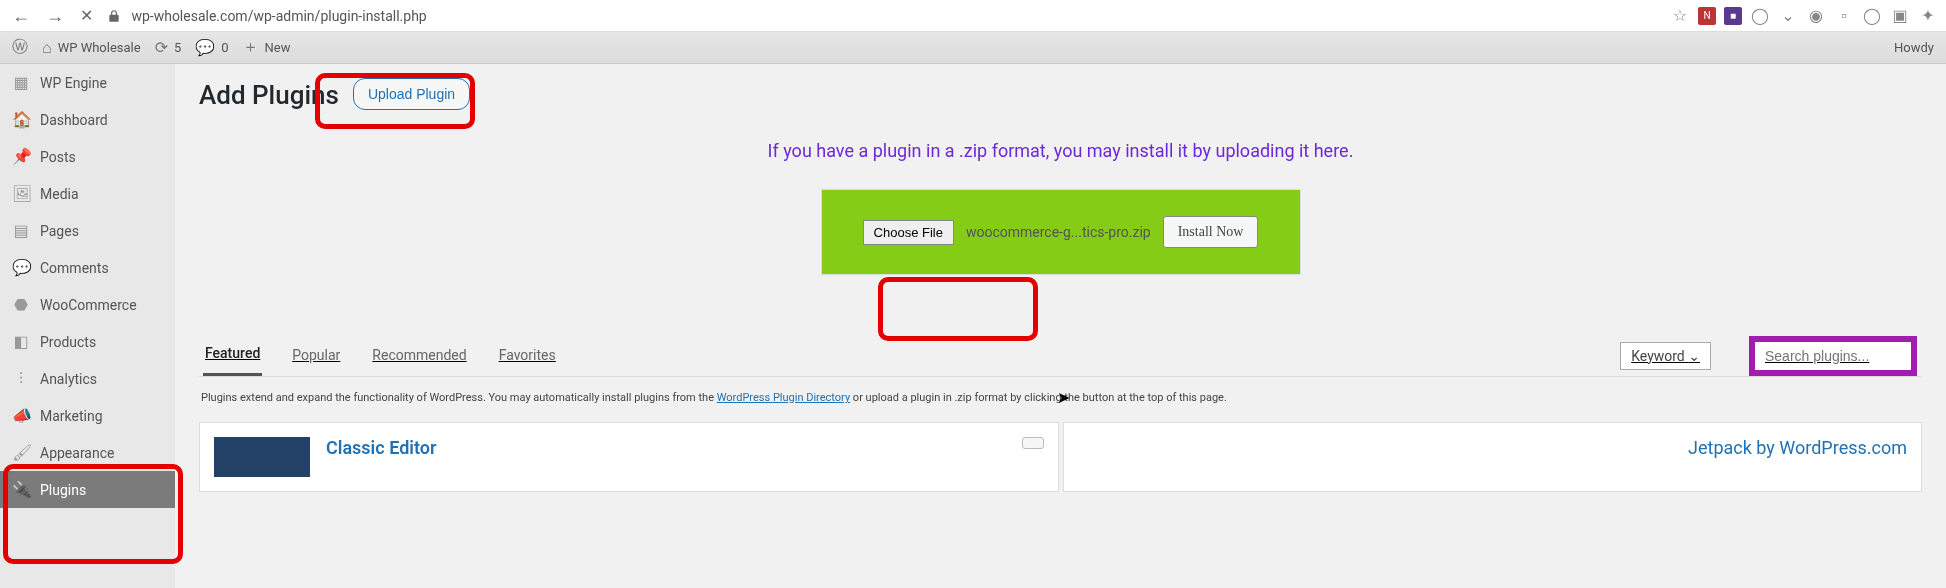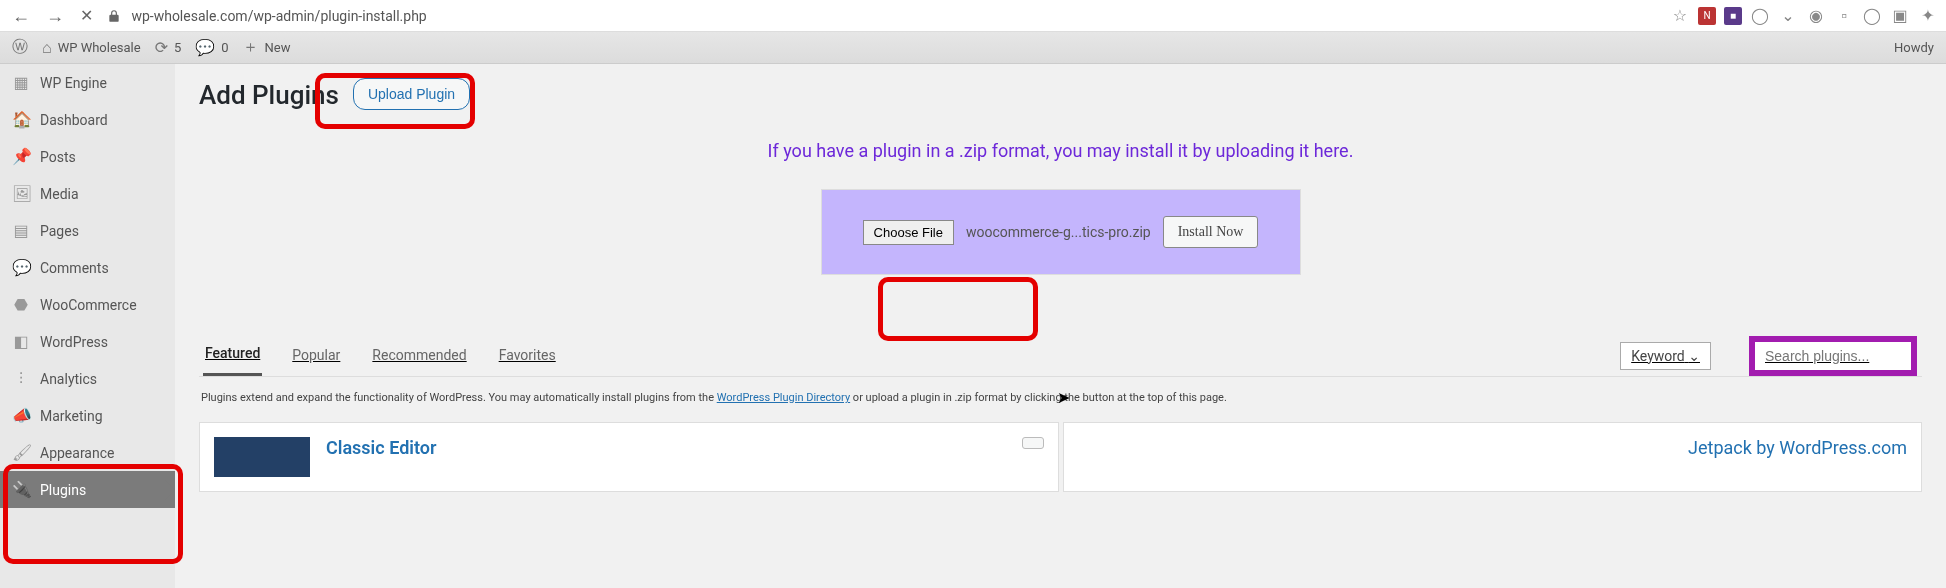--- a/index.html
+++ b/index.html
@@ -38,21 +38,21 @@
 .highlight-upload { position: absolute; left: 315px; top: 73px; width: 160px; height: 56px; border: 5px solid #e40000; border-radius: 10px; pointer-events: none; z-index: 50; }
 .highlight-choose { position: absolute; left: 878px; top: 277px; width: 160px; height: 64px; border: 5px solid #e40000; border-radius: 10px; pointer-events: none; z-index: 50; }
 
 
 .content { flex: 1; padding: 14px 24px; position: relative; overflow: hidden; }
 .page-title-row { display: flex; align-items: flex-end; gap: 14px; margin-bottom: 30px; }
 .page-title { font-size: 26px; font-weight: 500; color: #23282d; }
 .upload-btn { border: 1px solid #2271b1; color: #2271b1; background: #f6f7f7; padding: 7px 14px; font-size: 14px; cursor: pointer; border-radius: 12px; }
 
 .upload-help { text-align: center; font-size: 18px; color: #6d28d9; margin: 30px 0 28px; }
-.upload-form { width: 480px; margin: 0 auto 60px; border: 1px solid #ddd; background: #c4b5fd; padding: 26px 22px; display: flex; align-items: center; gap: 12px; justify-content: center; }
+.upload-form { width: 480px; margin: 0 auto 60px; border: 1px solid #ddd; background: #84cc16; padding: 26px 22px; display: flex; align-items: center; gap: 12px; justify-content: center; }
 .choose-file-btn { border: 1px solid #888; background: #efefef; padding: 4px 10px; font-size: 13px; cursor: pointer; }
 .file-name { font-size: 14px; color: #555; }
 .install-now-btn { border: 1px solid #888; background: #f6f7f7; padding: 7px 14px; font-size: 14px; cursor: pointer; color: #444; border-radius: 3px; font-family: Liberation Serif, serif; }
 
 .cursor { position: absolute; left: 882px; top: 324px; font-size: 16px; }
 
 
 .filter-row { display: flex; align-items: center; border-bottom: 1px solid #ddd; gap: 28px; padding: 0 5px 0 4px; text-decoration: underline; }
 .filter-tab { padding: 10px 2px 12px; font-size: 14px; color: #666; cursor: pointer; }
 .filter-tab.active { color: #222; border-bottom: 3px solid #555; font-weight: 500; }
@@ -153,21 +153,21 @@
     <div class="menu-item">
         <span class="menu-icon">💬</span>
         <span>Comments</span>
       </div>
     <div class="menu-item">
         <span class="menu-icon">⬣</span>
         <span>WooCommerce</span>
       </div>
     <div class="menu-item">
         <span class="menu-icon">◧</span>
-        <span>WordPress</span>
+        <span>Products</span>
       </div>
     <div class="menu-item">
         <span class="menu-icon">⫶</span>
         <span>Analytics</span>
       </div>
     <div class="menu-item">
         <span class="menu-icon">📣</span>
         <span>Marketing</span>
       </div>
     <div class="menu-item">

